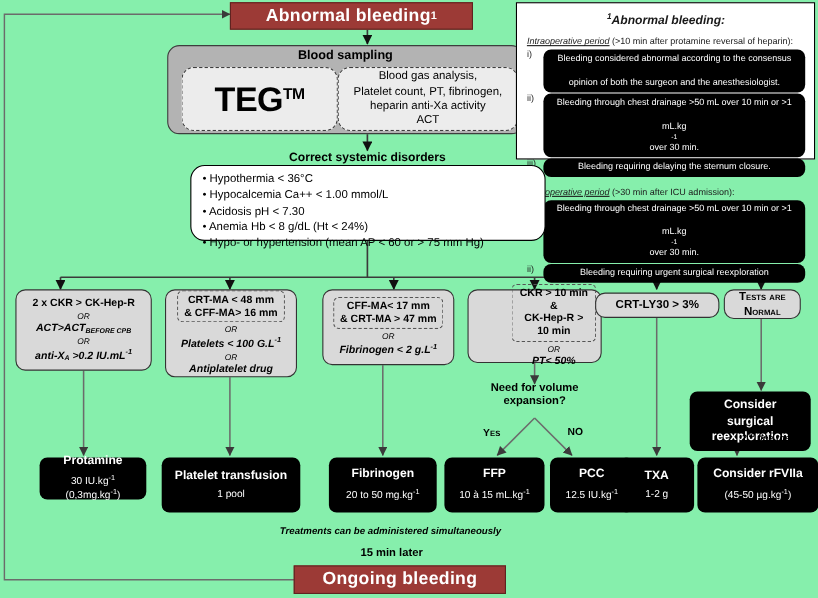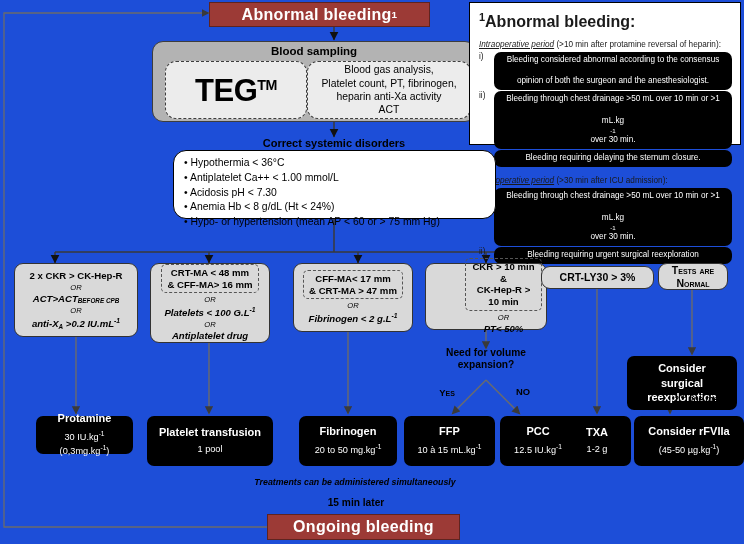--- a/index.html
+++ b/index.html
@@ -1,17 +1,17 @@
 <!DOCTYPE html>
 <html><head>
 <meta charset="utf-8">
 <style>
   html,body{margin:0;padding:0;background:#fff;}
   body{font-family:"Liberation Sans",sans-serif;}
-  #root{position:relative;width:744px;height:544px;overflow:hidden;background:#1d4ed8;}
+  #root{position:relative;width:744px;height:544px;overflow:hidden;background:#86efac;}
 
   .abs{position:absolute;box-sizing:border-box;}
 
   
   .redbox{
     background:#9c3a36;border:1px solid #5f2320;color:#fff;
     display:flex;align-items:center;justify-content:center;
     font-weight:bold;letter-spacing:.3px;
   }
   .redbox .sup{font-size:.62em;vertical-align:super;font-weight:bold;}
@@ -30,21 +30,21 @@
   }
   .teg{font-size:31px;font-weight:bold;line-height:1;letter-spacing:-.5px;}
   .teg sup{font-size:.46em;vertical-align:super;font-weight:bold;}
   .labtests{font-size:10.4px;line-height:1.28;color:#000;}
 
   
   .legend{
     background:#fff;border:1.4px solid #000;padding:7px 8px 6px 9px;
     font-size:8.2px;line-height:1.33;color:#1a1a1a;
   }
-  .legend .hd{font-weight:bold;font-size:16px;margin-bottom:7px;}
+  .legend .hd{font-style:italic;font-weight:bold;font-size:11px;margin-bottom:7px;text-align:center;}
   .legend .hd .sup{font-size:.68em;vertical-align:super;}
   .legend .per{margin-top:2px;}
   .legend .per u{font-style:italic;}
   .legend ol{margin:1px 0 0 0;padding:0;list-style:none;}
   .legend li{display:flex;margin-top:1px;}
   .legend li .rn{width:15px;flex:0 0 15px;}
   .legend li .tx{flex:1;}
   .legend sup{font-size:.75em;vertical-align:super;}
   .legend .gap{height:7px;}
 
@@ -217,21 +217,21 @@
       <li>
           <span class="rn">ii)</span>
           <span class="tx">Bleeding requiring urgent surgical reexploration</span>
         </li>
     </ol>
   </div>
 
   <div class="abs csd-title" style="left:214px;top:137px;width:240px;">Correct systemic disorders</div>
   <div class="abs csd-box" style="left:173px;top:150px;width:323px;height:69px;">
     <div>• <span class="b">Hypothermia</span><span> &lt; 36°C</span></div>
-    <div>• <span class="b">Antiplatelet</span><span> Ca++ &lt; 1.00 mmol/L</span></div>
+    <div>• <span class="b">Hypocalcemia</span><span> Ca++ &lt; 1.00 mmol/L</span></div>
     <div>• <span class="b">Acidosis</span><span> pH &lt; 7.30</span></div>
     <div>• <span class="b">Anemia</span><span> Hb &lt; 8 g/dL (Ht &lt; 24%)</span></div>
     <div>• <span class="b">Hypo- or hypertension</span><span> (mean AP &lt; 60 or &gt; 75 mm Hg)</span></div>
   </div>
 
   <div class="abs crit" style="left:14px;top:263px;width:124px;height:74px;">
     <div class="plain-bold">2 x CKR &gt; CK-Hep-R</div>
     <div class="or">OR</div>
     <div class="it"><span>ACT&gt;ACT</span><sub>BEFORE CPB</sub></div>
     <div class="or">OR</div>

